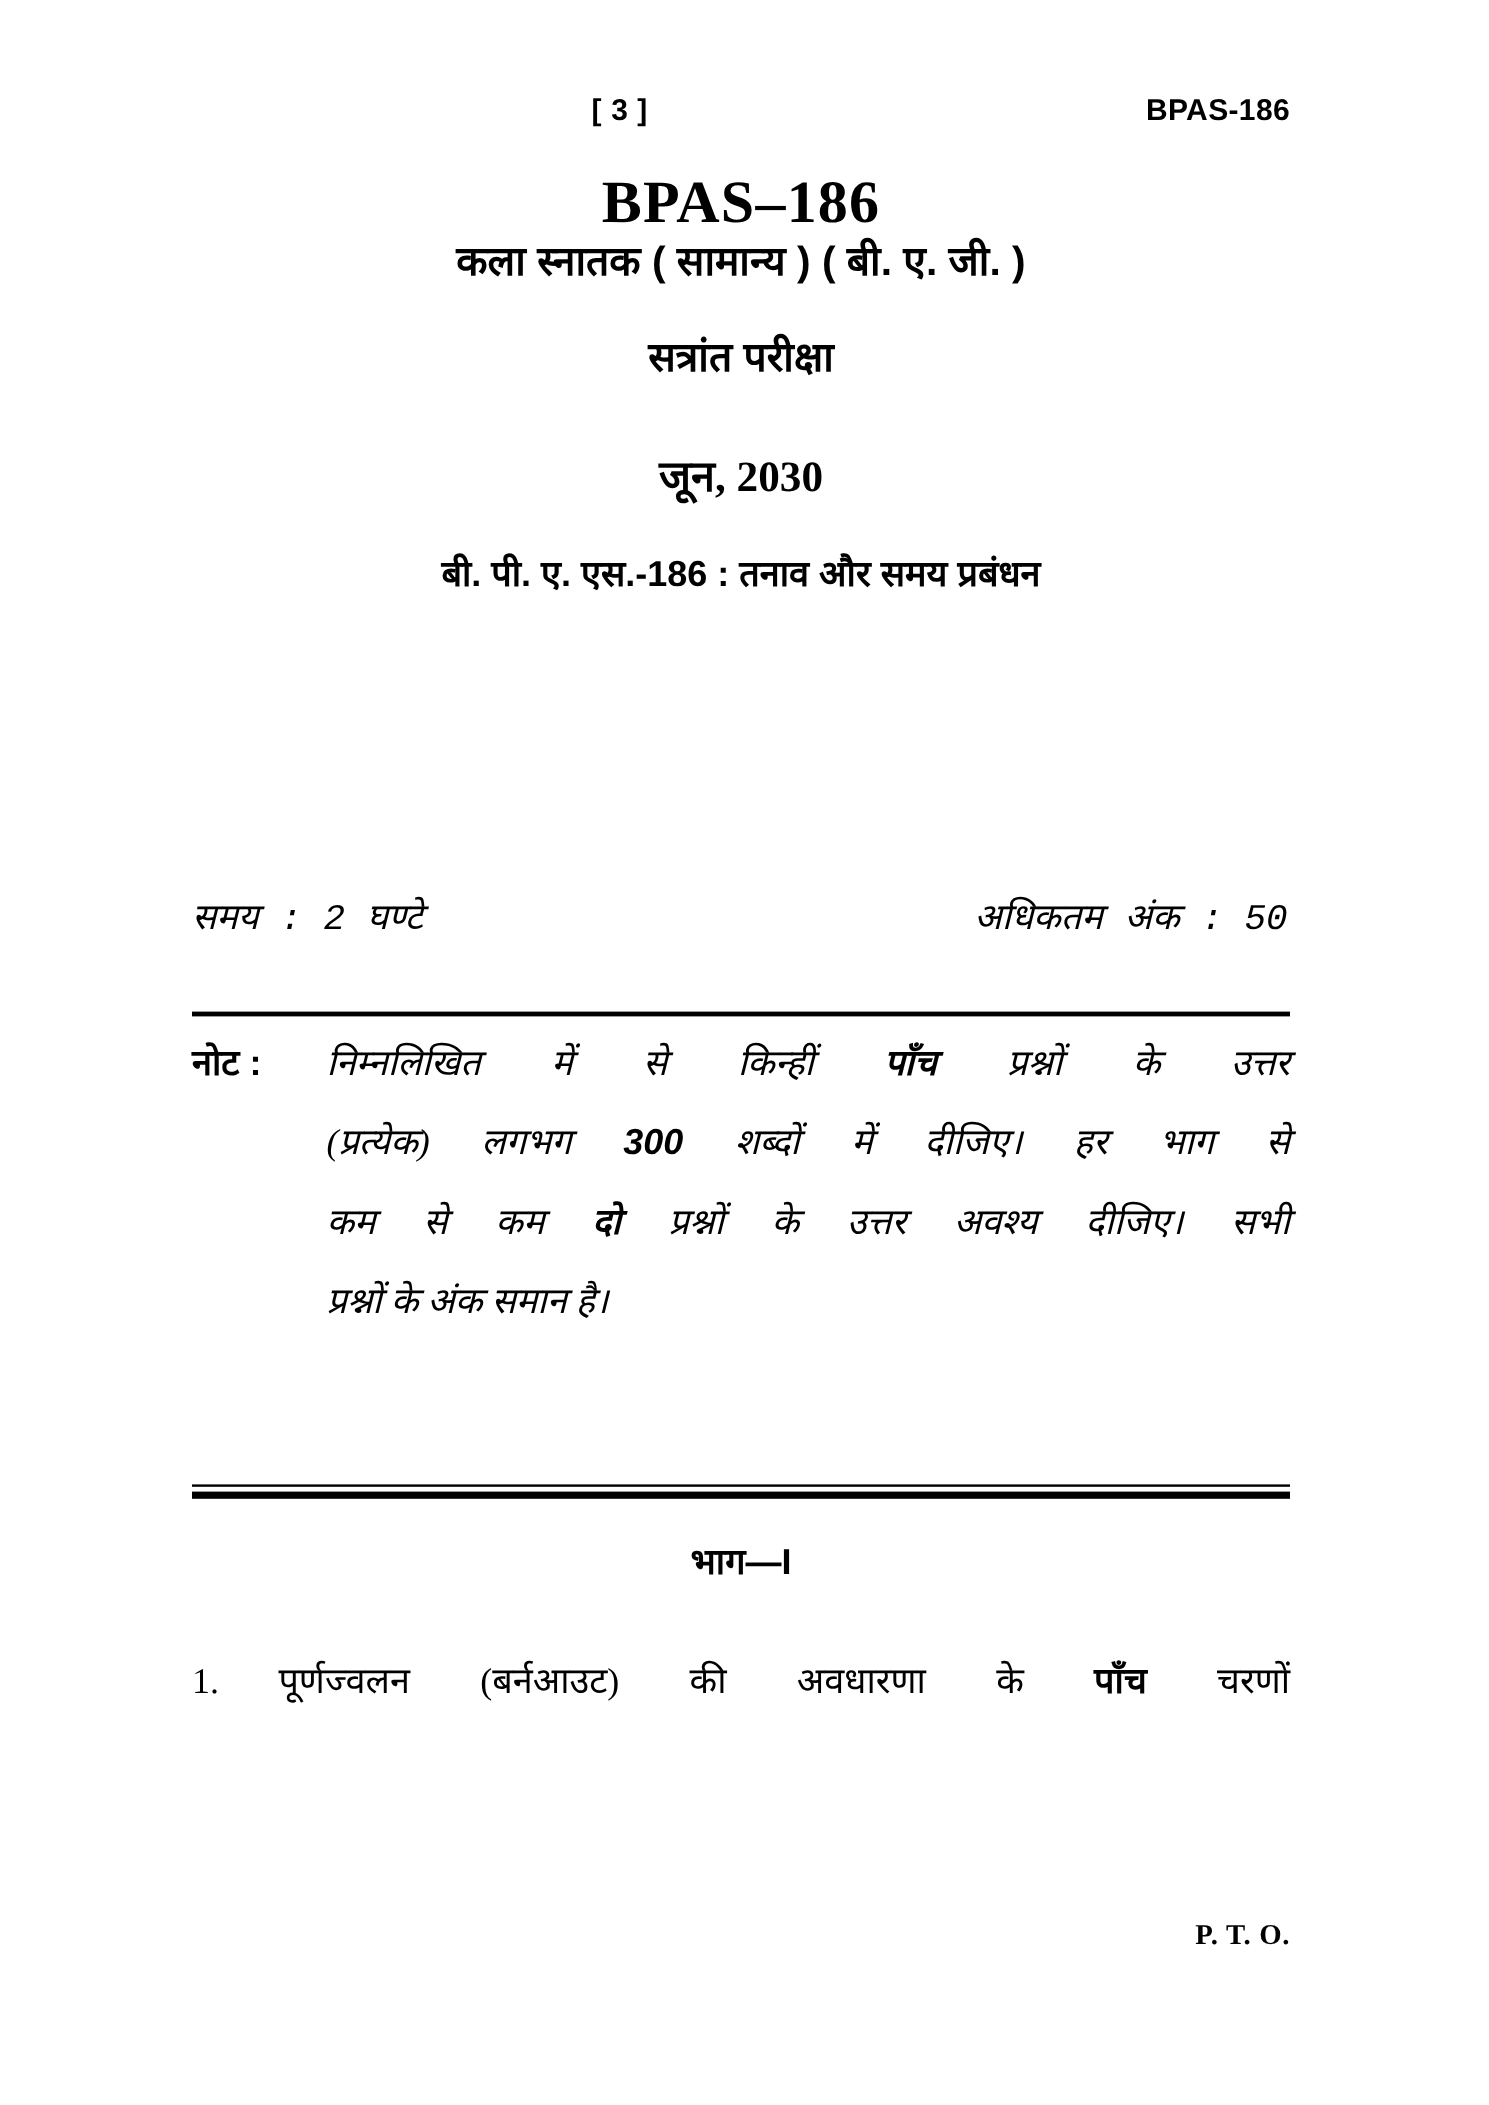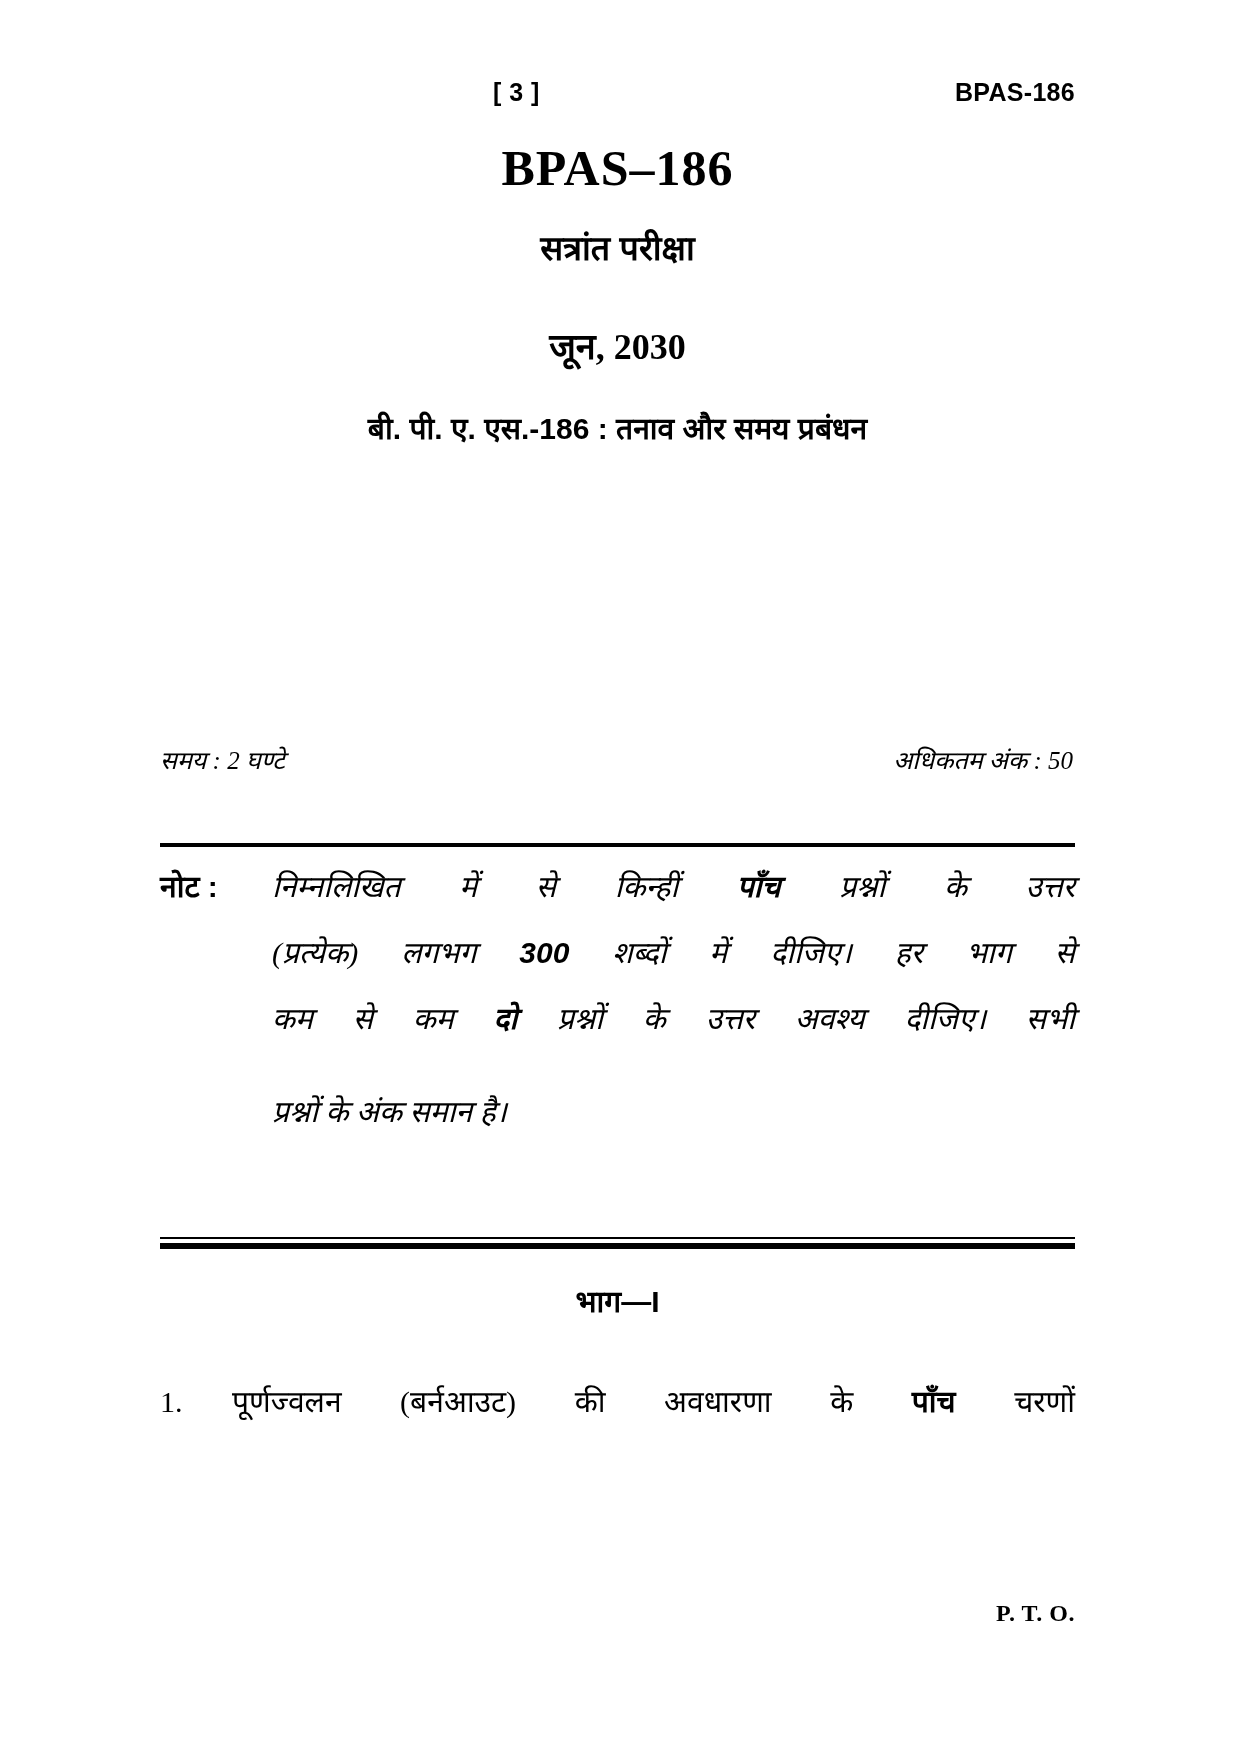--- a/index.html
+++ b/index.html
@@ -95,23 +95,23 @@
 
   
   .meta-row {
     position: absolute;
     left: 160px;
     top: 742px;
     width: 915px;
     display: flex;
     justify-content: space-between;
     align-items: baseline;
-    font-family: Liberation Serif, serif;
+    font-family: Liberation Mono, monospace;
     font-style: italic;
-    font-size: 25px;
+    font-size: 30px;
     white-space: nowrap;
   }
   .meta-right {
     padding-right: 2px;
   }
 
   
   .rule-single {
     position: absolute;
     left: 160px;
@@ -170,21 +170,20 @@
   .note-body {
     flex: 1 1 auto;
     font-style: italic;
     text-align: justify;
     text-align-last: justify;
     white-space: pre-wrap;
   }
   .note-body.last {
     text-align: left;
     text-align-last: left;
-    margin-top: 27px;
   }
   .note-body b,
   .note-body strong {
     font-family: "Liberation Sans", "DejaVu Sans", sans-serif;
     font-weight: bold;
     font-style: italic;
   }
   .note-indent {
     flex: 0 0 112px;
   }
@@ -259,20 +258,21 @@
 
 <div class="page">
 
   <div class="running-header">
     <div class="page-number">[ 3 ]</div>
     <div class="header-code">BPAS-186</div>
   </div>
 
   <div class="title-block">
     <div class="paper-code">BPAS–186</div>
+    <div class="programme-name">कला स्नातक ( सामान्य ) ( बी. ए. जी. )</div>
     <div class="exam-type">सत्रांत परीक्षा</div>
     <div class="exam-session">जून, 2030</div>
     <div class="course-title">बी. पी. ए. एस.-186 : तनाव और समय प्रबंधन</div>
   </div>
 
   <div class="meta-row">
     <div class="meta-left">समय : 2 घण्टे</div>
     <div class="meta-right">अधिकतम अंक : 50</div>
   </div>
 

